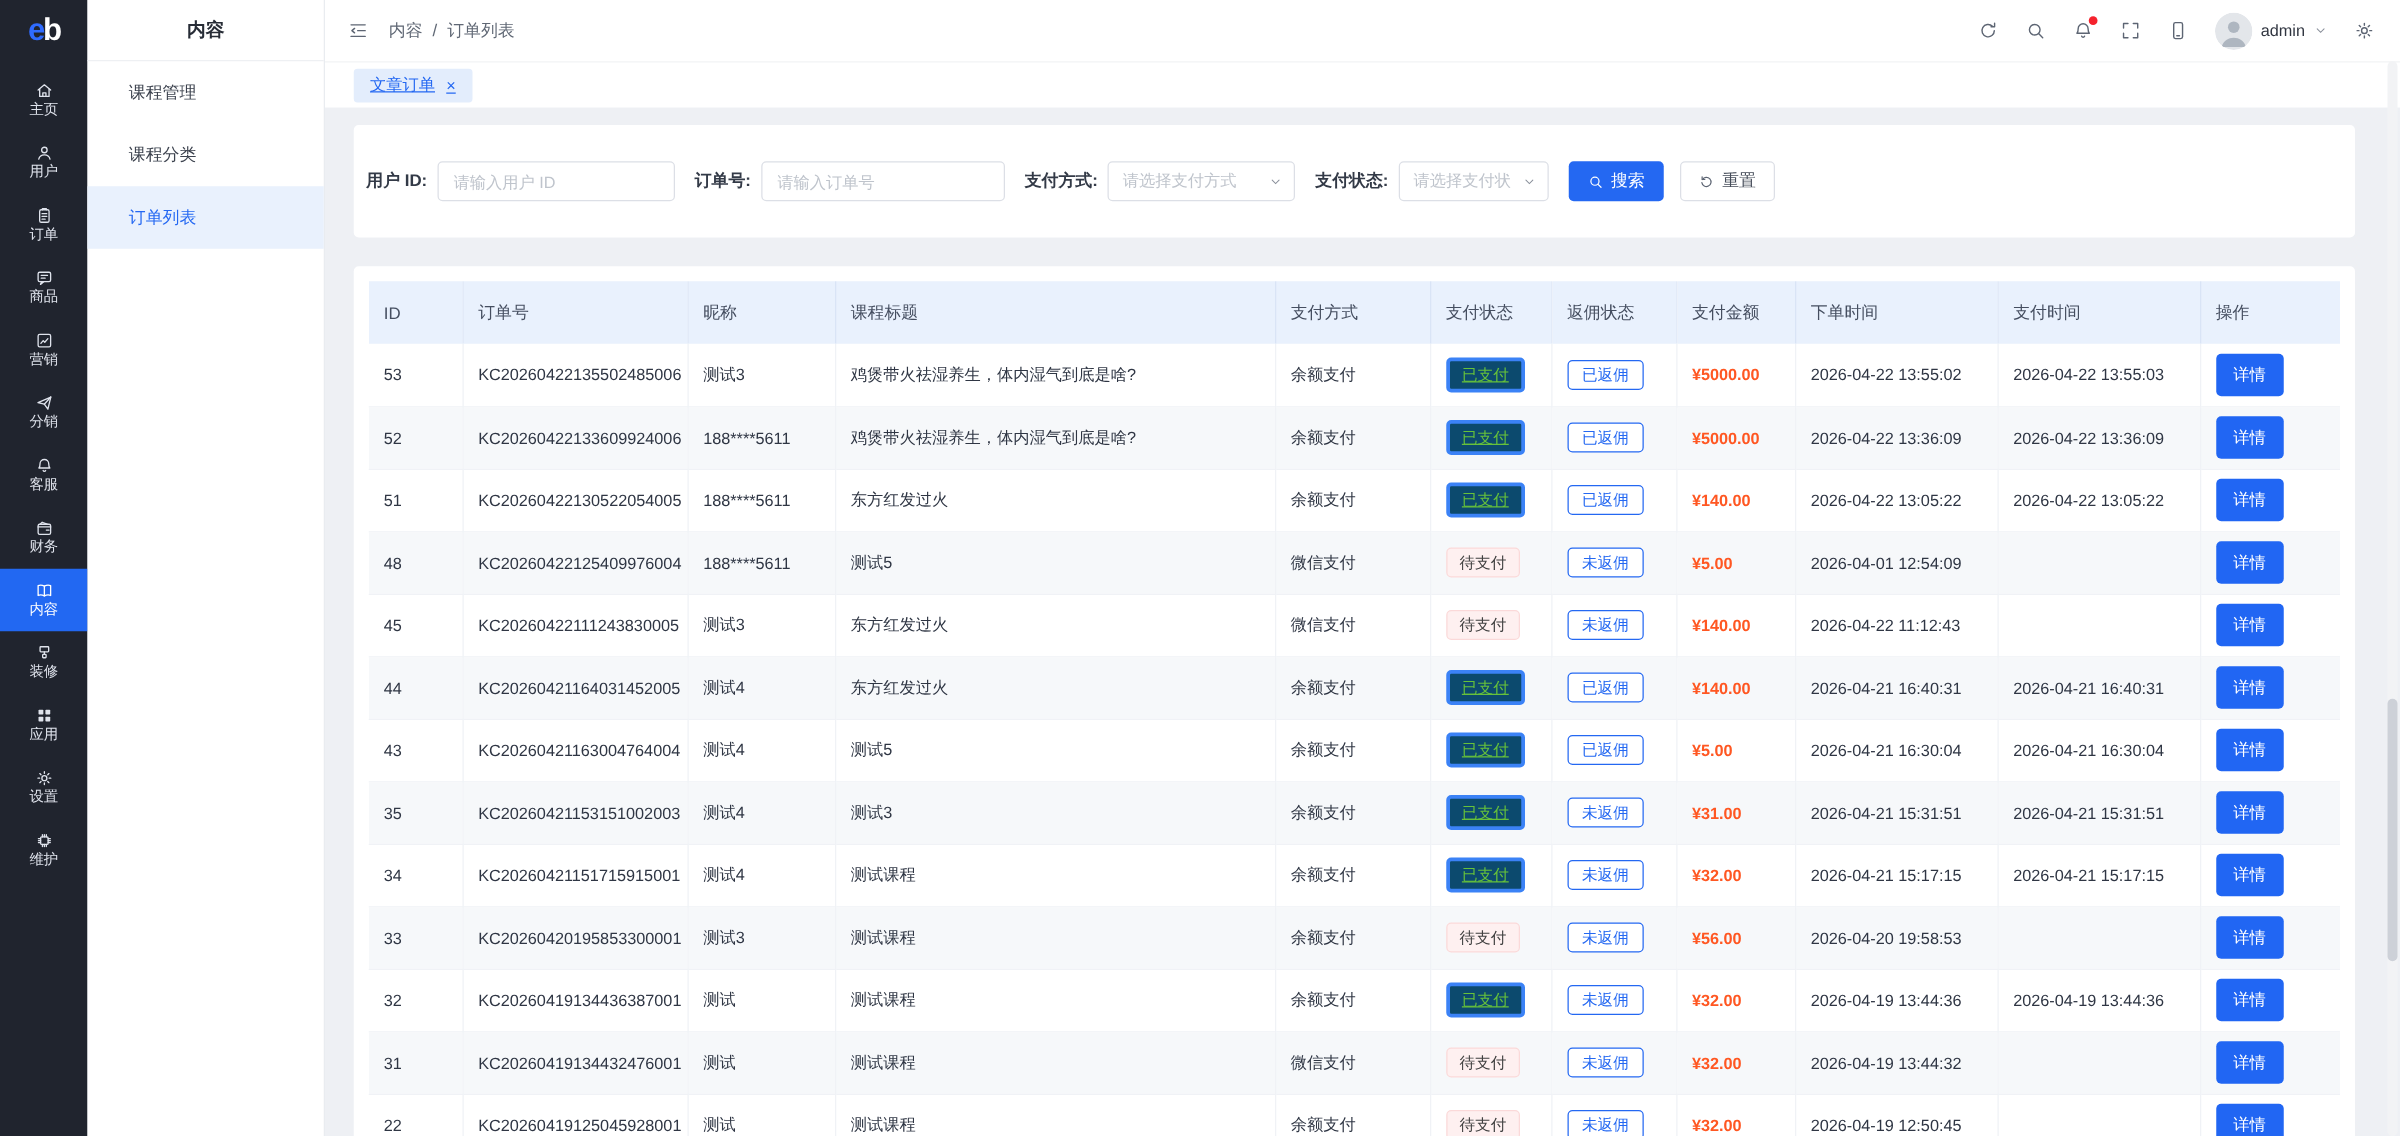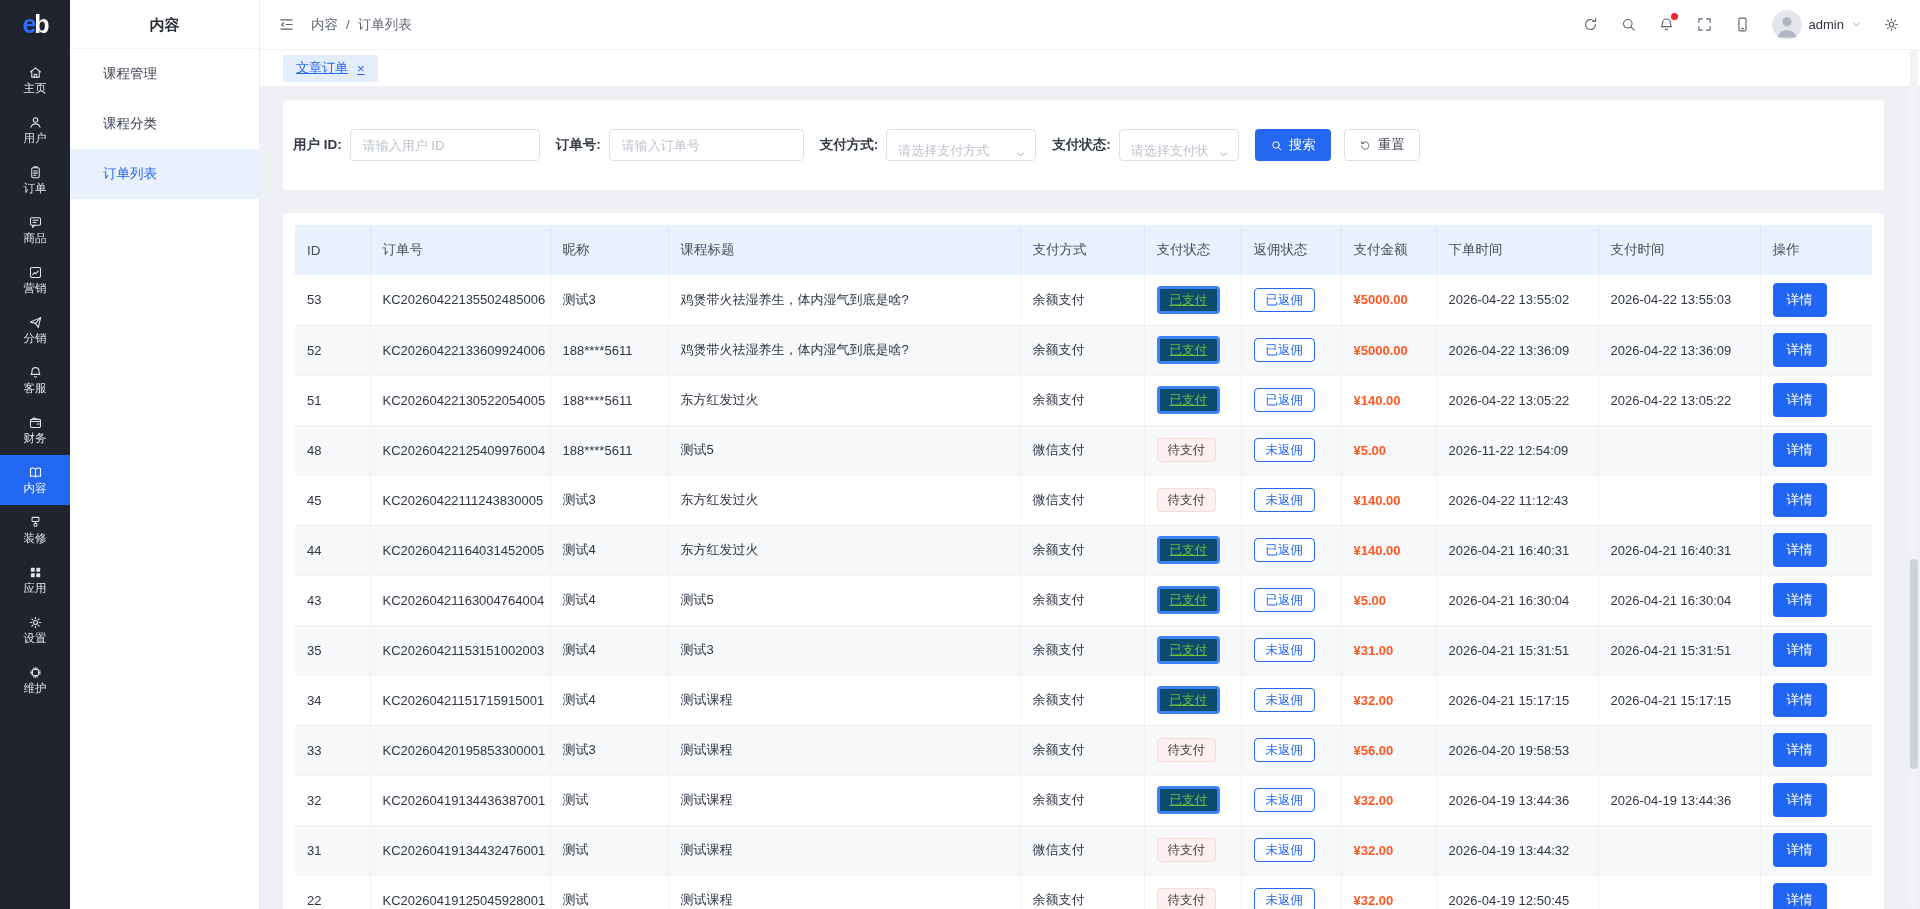--- a/index.html
+++ b/index.html
@@ -42,21 +42,21 @@
   .tab { background:#e3edfc; color:#2468f2; font-size:13px; height:27px; display:flex; align-items:center; gap:9px; padding:0 13px; border-radius:3px; cursor:pointer;text-decoration:underline; }
   .tab-close { font-size:13px; line-height:1; cursor:pointer; }
 
   .content { flex:1; padding:14px 36px 0 23px; overflow:hidden; }
 
   .filter-card { background:#fff; border-radius:4px; height:90px; display:flex; align-items:center; padding:0 10px; }
   .f-group { display:flex; align-items:center; margin-right:16px; }
   .f-label { font-size:13.5px; font-weight:700; color:#333a47; margin-right:8px; white-space:nowrap; }
   .f-input { height:32px; border:1px solid #dcdfe6; border-radius:4px; padding:0 12px; font-size:13px; color:#8b5cf6; outline:none; font-family:inherit; }
   .f-input::placeholder { color:#bfc4cc; }
-  .f-select { height:32px; border:1px solid #dcdfe6; border-radius:4px; padding:0 9px 0 11px; font-size:13px; color:#bfc4cc; display:flex; align-items:flex-end; justify-content:space-between; cursor:pointer; white-space:nowrap; overflow:hidden; }
+  .f-select { height:32px; border:1px solid #dcdfe6; border-radius:4px; padding:0 9px 0 11px; font-size:13px; color:#bfc4cc; display:flex; align-items:center; justify-content:space-between; cursor:pointer; white-space:nowrap; overflow:hidden; }
   .btn { height:32px; border-radius:4px; display:flex; align-items:center; gap:6px; font-size:13.5px; cursor:pointer; border:none; font-family:inherit; }
   .btn-search { background:#2468f2; color:#fff; padding:0 15px; margin-right:13px; }
   .btn-reset  { background:#fff; color:#454c59; padding:0 14px; border:1px solid #dcdfe6; }
   .btn svg { width:13px; height:13px; fill:none; stroke-width:1.8; stroke-linecap:round; stroke-linejoin:round; }
   .btn-search svg { stroke:#fff; }
   .btn-reset  svg { stroke:#5d6573; }
 
   .table-card { background:#fff; border-radius:4px; margin-top:23px; padding:12px 12px 0; }
   table { border-collapse:collapse; table-layout:fixed; width:1577px; }
   thead th { background:#e9f1fd; height:50px; font-size:13.5px; font-weight:400; color:#454e60; text-align:left; padding:0 12px; border-right:1px solid #d9e4f6; white-space:nowrap; overflow:hidden; }
@@ -399,21 +399,21 @@
               </tr>
               <tr class="striped">
                 <td>48</td>
                 <td>KC20260422125409976004</td>
                 <td>188****5611</td>
                 <td>测试5</td>
                 <td>微信支付</td>
                 <td><span class="badge b-red">待支付</span></td>
                 <td><span class="pill">未返佣</span></td>
                 <td><span class="amount">¥5.00</span></td>
-                <td>2026-11-22 12:54:09</td>
+                <td>2026-04-01 12:54:09</td>
                 <td></td>
                 <td><button class="btn-detail">详情</button></td>
               </tr>
               <tr class="">
                 <td>45</td>
                 <td>KC20260422111243830005</td>
                 <td>测试3</td>
                 <td>东方红发过火</td>
                 <td>微信支付</td>
                 <td><span class="badge b-red">待支付</span></td>

